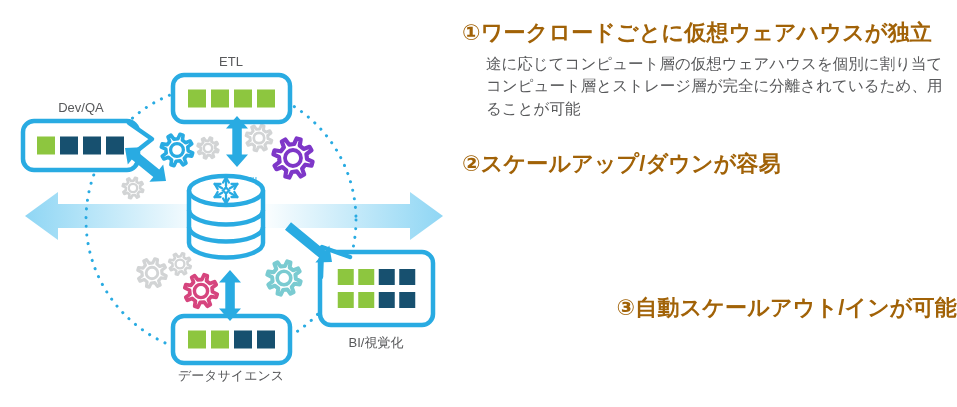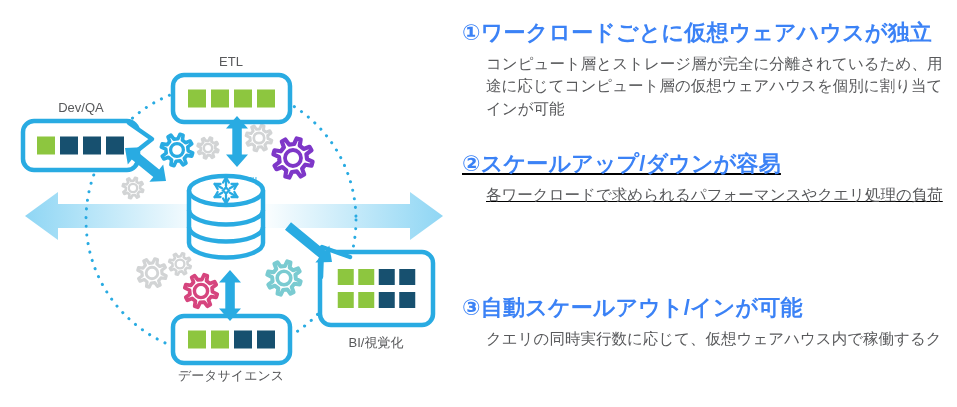--- a/index.html
+++ b/index.html
@@ -5,24 +5,24 @@
   * { margin:0; padding:0; box-sizing:border-box; }
   html,body { background:#ffffff; }
   body {
     width:957px; height:407px; position:relative; overflow:hidden;
     font-family:"Liberation Sans","DejaVu Sans",sans-serif;
   }
   .canvas { position:absolute; inset:0; width:957px; height:407px; background:#fff; }
   #diagram { position:absolute; left:0; top:0; }
   .right-col { position:absolute; left:462px; top:0; width:495px; height:407px; }
   .section { position:absolute; left:0; width:495px; }
-  .sec1 { top:18px; } .sec2 { top:149px;text-decoration:underline; } .sec3 { top:293px; }
+  .sec1 { top:18px; } .sec2 { top:149px; } .sec3 { top:293px;text-align:right; }
   .section h2 {
     font-size:22px; line-height:30px; font-weight:bold;
-    color:#3b82f6; white-space:nowrap; letter-spacing:0.2px;
+    color:#a16207; white-space:nowrap; letter-spacing:0.2px;
   }
   .section .body { margin-top:5px; padding-left:24px; }
   .section .line {
     font-size:15.5px; line-height:22.4px; color:#58595B; white-space:nowrap;
   }
 </style>
 </head>
 <body>
 
 <div class="canvas">
@@ -153,31 +153,29 @@
         <text x="81" y="112" text-anchor="middle" font-size="13" fill="#58595B">Dev/QA</text>
         <text x="376" y="347" text-anchor="middle" font-size="13" fill="#58595B">BI/視覚化</text>
         <text x="231" y="380" text-anchor="middle" font-size="13" fill="#58595B">データサイエンス</text>
       </g>
   </svg>
 
   <div class="right-col">
     <div class="section sec1">
       <h2>①ワークロードごとに仮想ウェアハウスが独立</h2>
       <div class="body">
+        <div class="line">途に応じてコンピュート層の仮想ウェアハウスを個別に割り当て</div>
         <div class="line">コンピュート層とストレージ層が完全に分離されているため、用</div>
-        <div class="line">途に応じてコンピュート層の仮想ウェアハウスを個別に割り当て</div>
-        <div class="line">インが可能</div>
+        <div class="line">ることが可能</div>
       </div>
     </div>
     <div class="section sec2">
       <h2>②スケールアップ/ダウンが容易</h2>
       <div class="body">
-        <div class="line">各ワークロードで求められるパフォーマンスやクエリ処理の負荷</div>
       </div>
     </div>
     <div class="section sec3">
       <h2>③自動スケールアウト/インが可能</h2>
       <div class="body">
-        <div class="line">クエリの同時実行数に応じて、仮想ウェアハウス内で稼働するク</div>
       </div>
     </div>
   </div>
 </div>
 
 </body></html>

